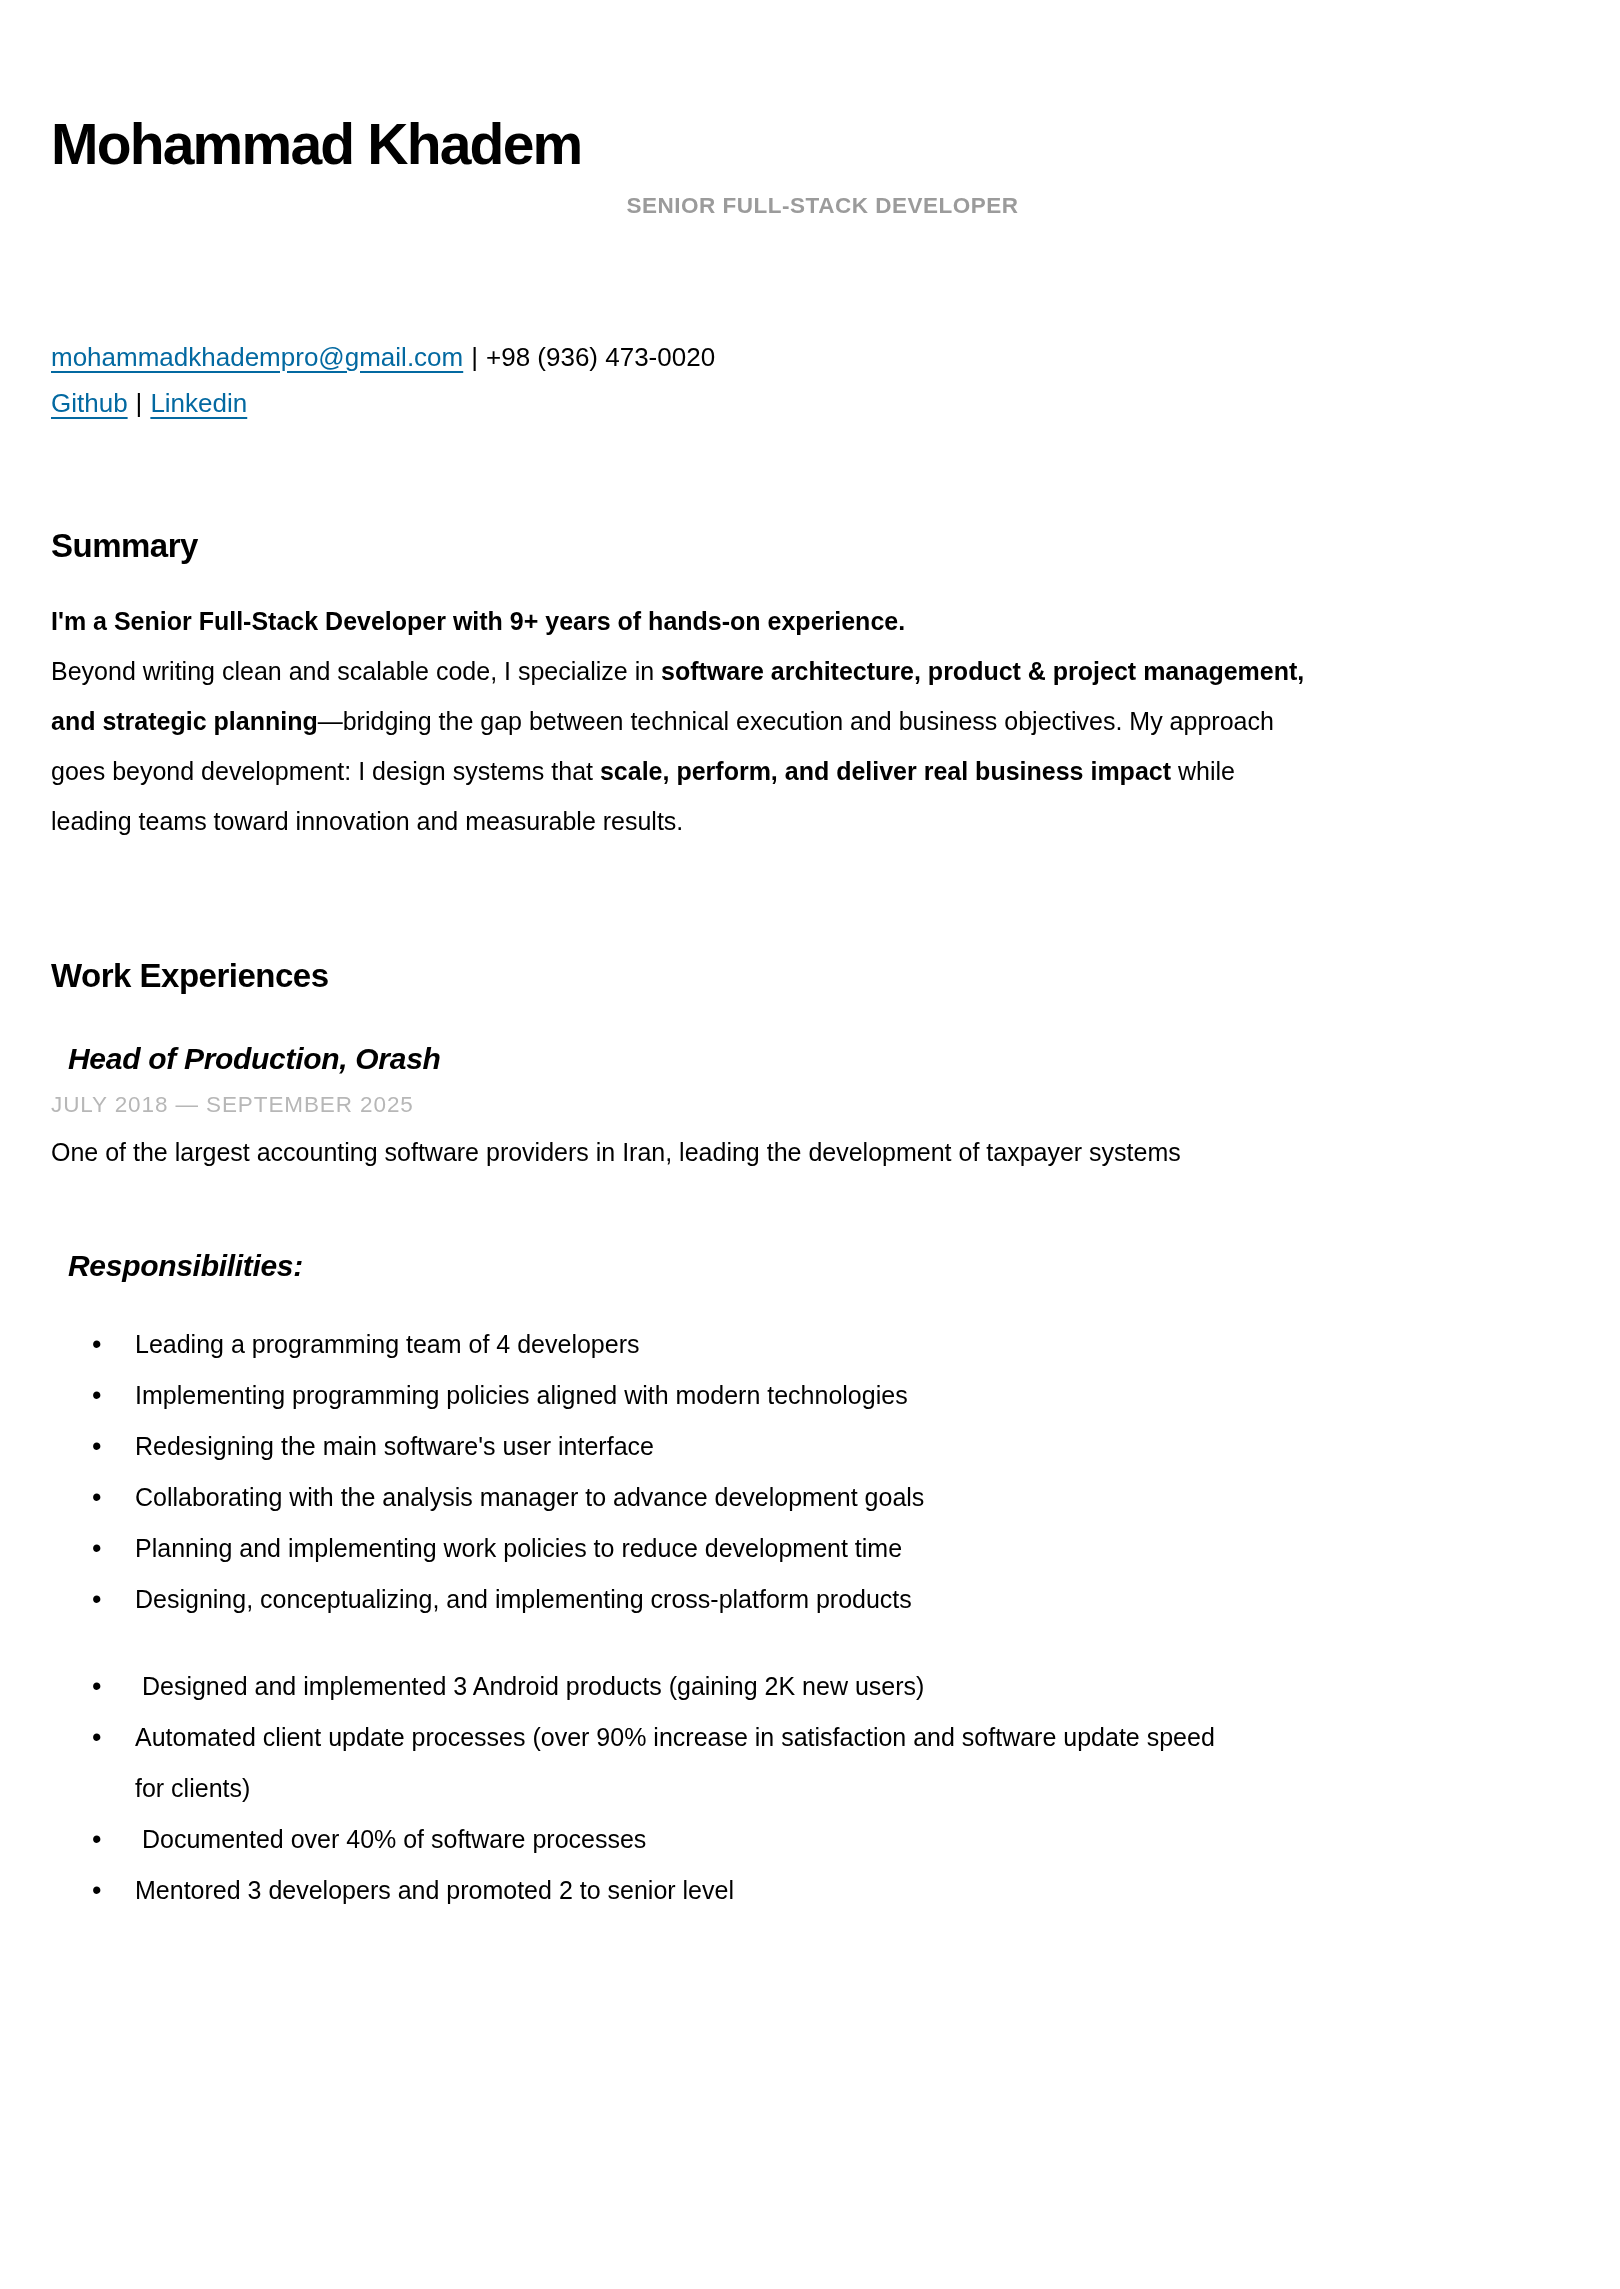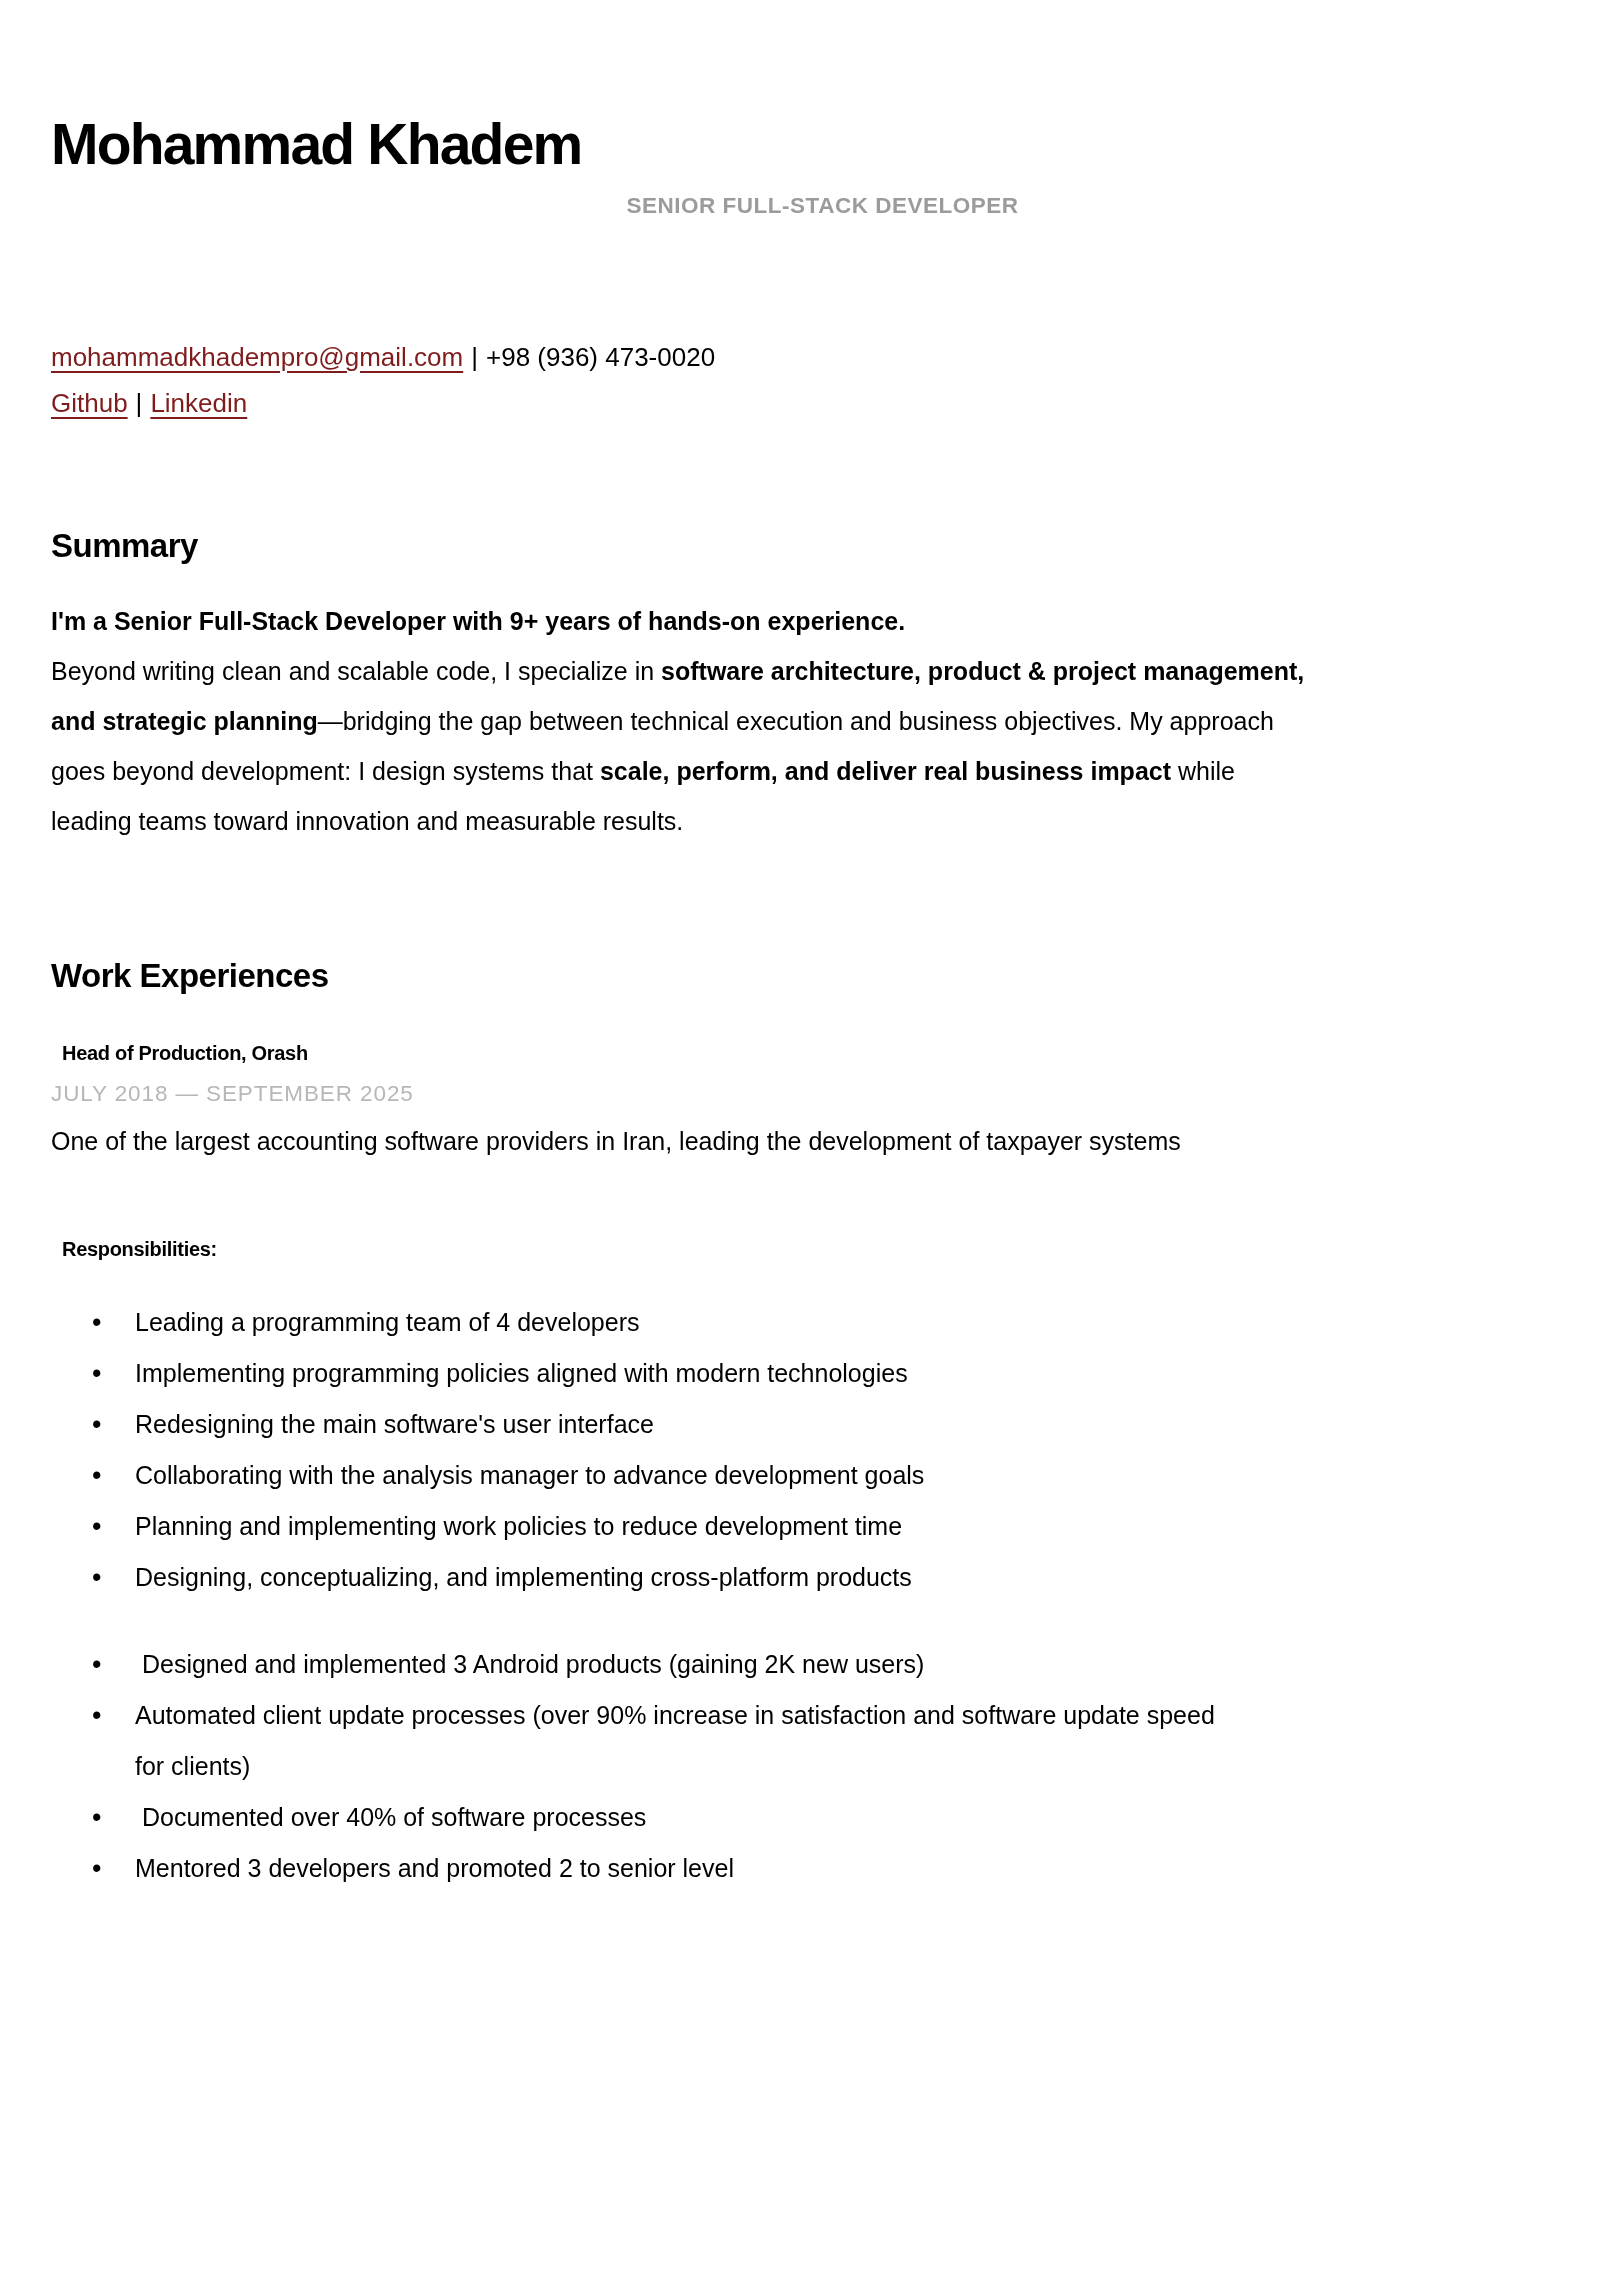--- a/index.html
+++ b/index.html
@@ -38,41 +38,42 @@
     color: #9b9b9b;
     text-align: center;
   }
   
   .contact {
     margin-top: 115px;
     font-size: 26px;
     line-height: 46px;
   }
   .contact a {
-    color: #7f1d1d;
+    color: #0369a1;
     text-decoration: underline;
     text-underline-offset: 4.5px;
   }
   .contact .sep {
     color: #000000;
     margin: 0 8px;
   }
   
   .h2 {
     margin: 101px 0 0 0;
     font-size: 33px;
     font-weight: 700;
     letter-spacing: -0.5px;
   }
   .h2.work { margin-top: 111px; }
   .h3 {
-    margin: 47px 0 0 11px;
-    font-size: 20px;
+    margin: 47px 0 0 17px;
+    font-size: 30px;
     font-weight: 700;
     letter-spacing: -0.3px;
+    font-style: italic;
   }
   .summary-text {
     margin: 31px 0 0 0;
     max-width: 1269px;
     font-size: 25px;
     line-height: 50px;
   }
   .summary-text .b { font-weight: 700; }
   .dates {
     margin: 16px 0 0 0;

